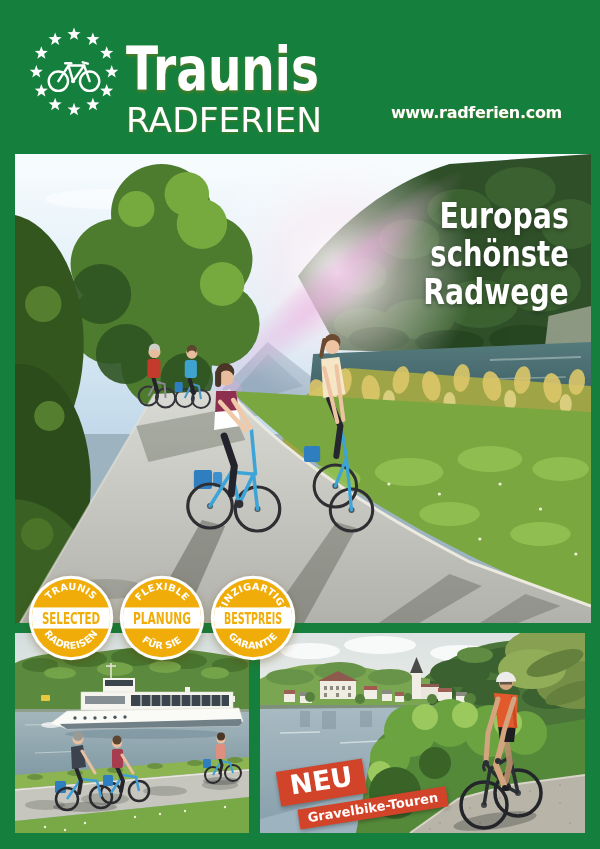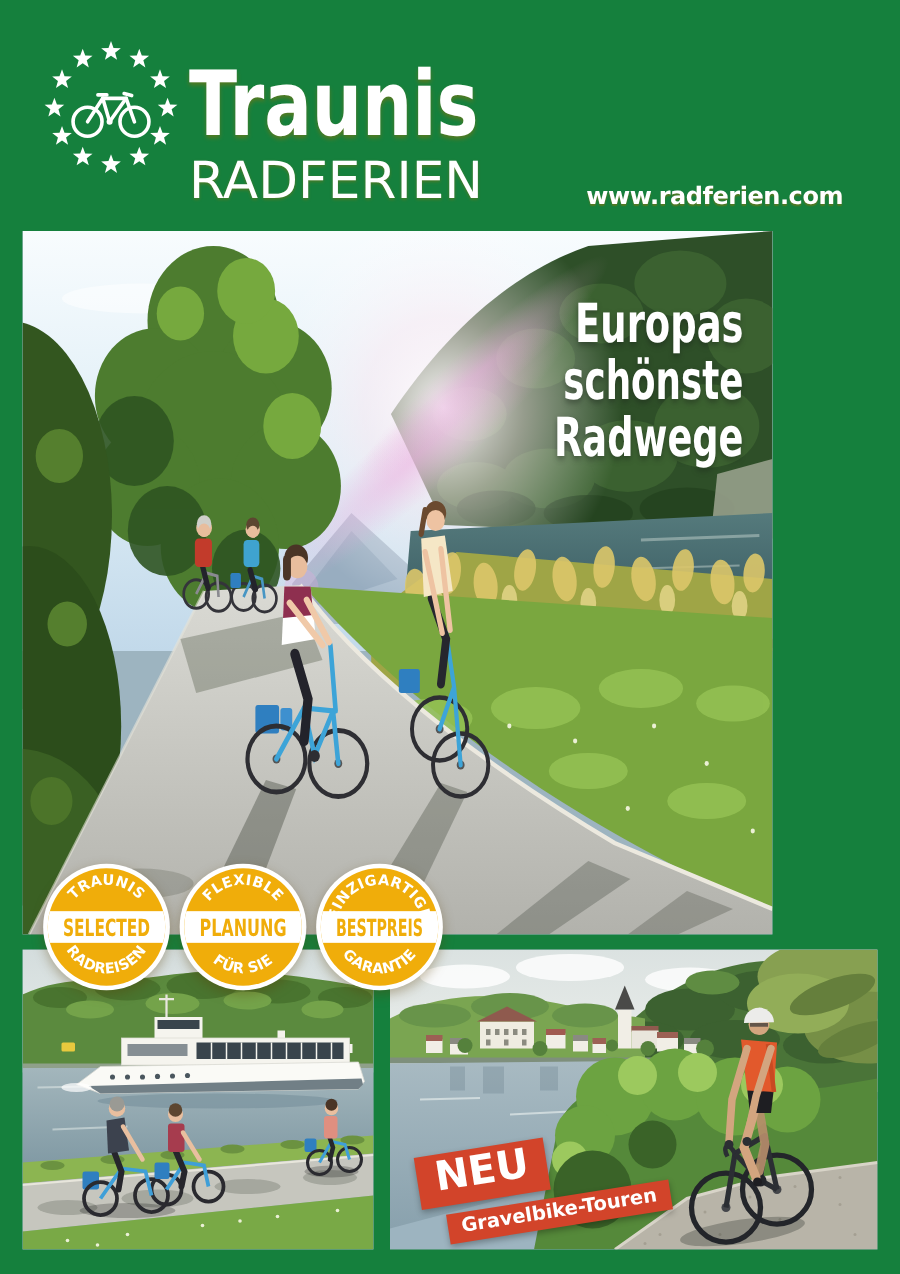--- a/index.html
+++ b/index.html
@@ -9,26 +9,26 @@
     background:#15803d; overflow:hidden;
   }
   svg text { font-family:"DejaVu Sans", sans-serif; }
 
   
   .logo { position:absolute; left:28px; top:26px; width:92px; height:92px; }
   .brand-svg { position:absolute; left:126px; top:44px; width:200px; height:92px; overflow:visible; }
   .brand-title-text { font-weight:bold; font-size:60px; fill:#fff; filter:drop-shadow(0 2px 1.5px rgba(160,110,0,.45)); }
   .brand-sub-text { font-weight:normal; font-size:34px; fill:#fff; filter:drop-shadow(0 1.5px 1px rgba(160,110,0,.4)); }
   .website { position:absolute; right:38px; top:103px; color:#fff; font-weight:bold;
-    font-size:16px; letter-spacing:-.3px; text-shadow:0 1px 1px rgba(160,110,0,.45);margin-top:18px; }
+    font-size:16px; letter-spacing:-.3px; text-shadow:0 1px 1px rgba(160,110,0,.45); }
 
   
   .photo { position:absolute; overflow:hidden; background:#9db4c0; }
   .photo svg { display:block; width:100%; height:100%; }
-  .photo-hero  { left:15px; top:154px; width:500px; height:469px; }
+  .photo-hero  { left:15px; top:154px; width:576px; height:469px; }
   .photo-boat  { left:15px; top:633px; width:234px; height:200px; }
   .photo-gravel{ left:260px; top:633px; width:325px; height:200px; }
 
   .hero-line { font-weight:bold; font-size:36px; fill:#fff; text-anchor:end;
     filter:drop-shadow(0 2px 2px rgba(25,30,25,.45)); }
 
   
   .badge { position:absolute; top:574px; width:88px; height:88px;
     filter:drop-shadow(0 3px 4px rgba(90,60,0,.35)); }
   .badge-1 { left:27px; } .badge-2 { left:118px; } .badge-3 { left:209px; }

